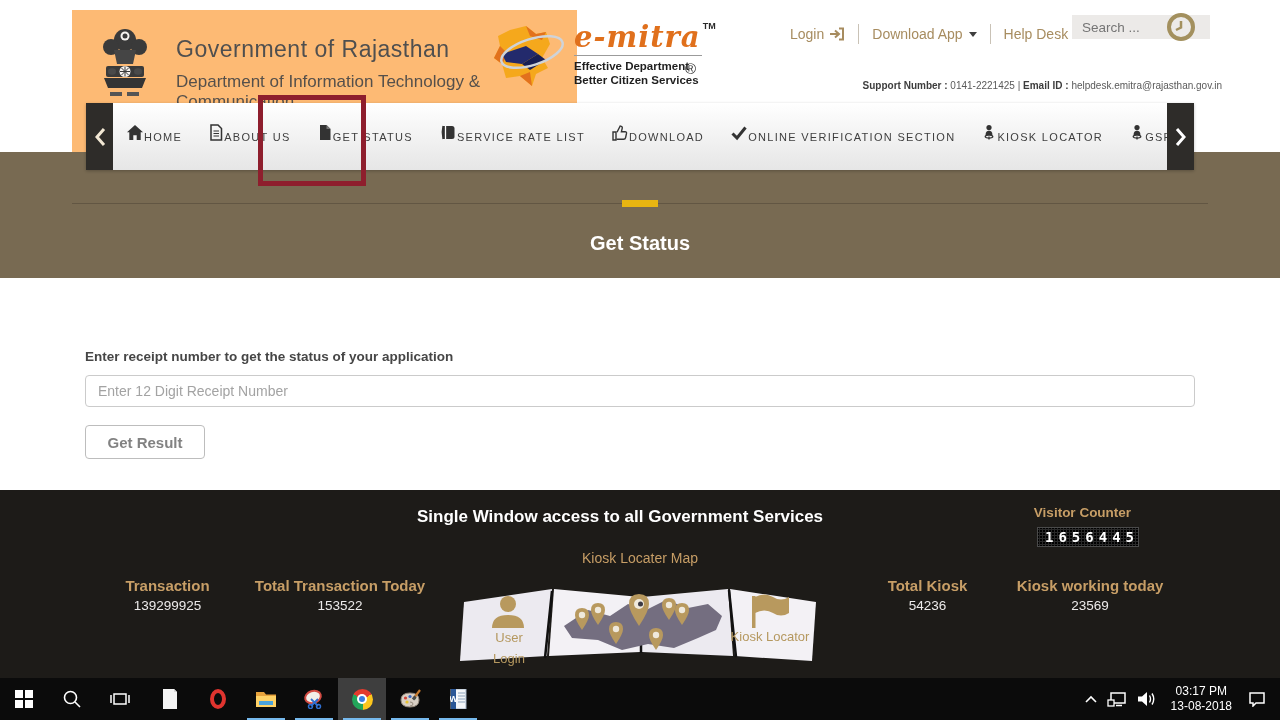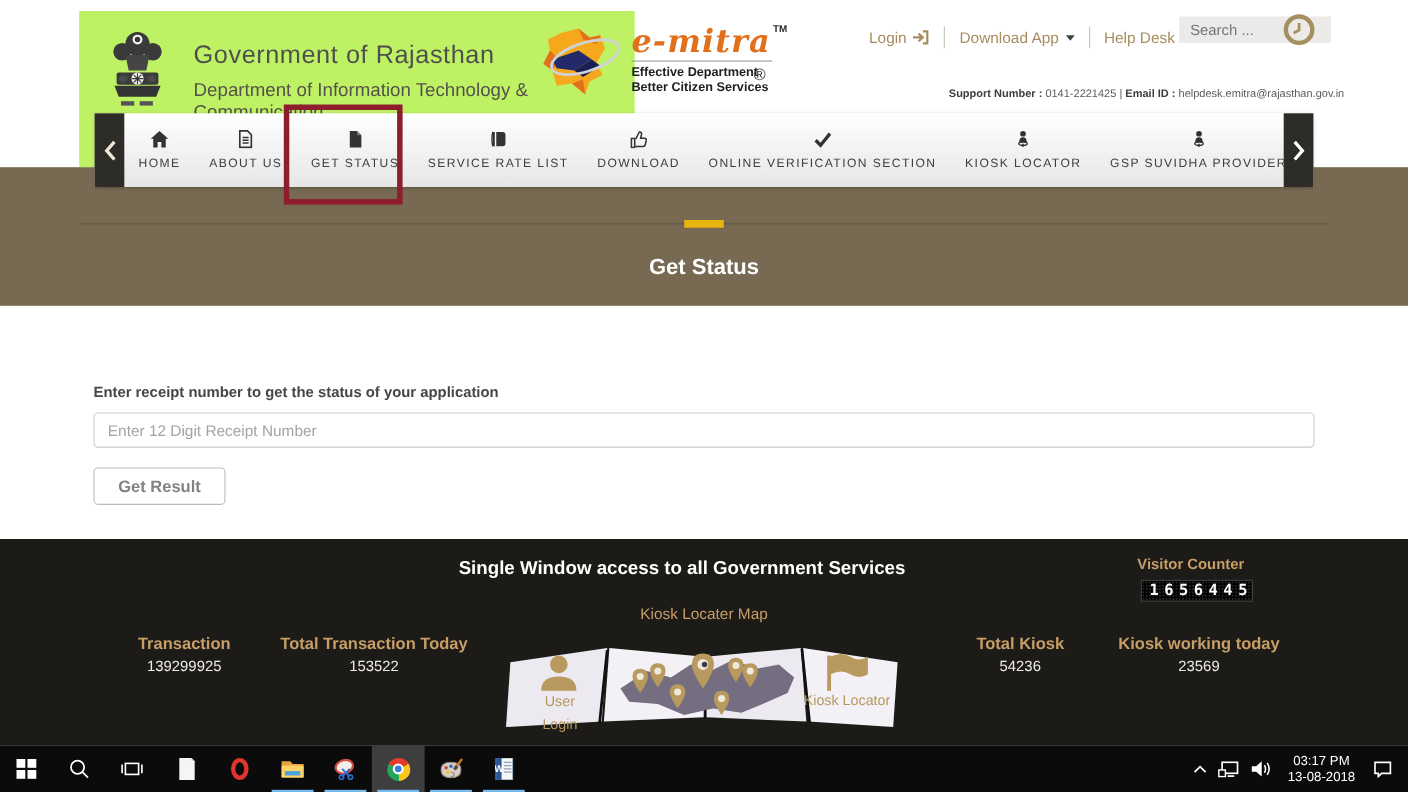--- a/index.html
+++ b/index.html
@@ -1,21 +1,21 @@
 <!DOCTYPE html>
 <html><head>
 <meta charset="utf-8">
 <style>
   * { margin:0; padding:0; box-sizing:border-box; }
   body { font-family:"Liberation Sans", sans-serif; background:#fff; }
   .page { position:relative; width:1280px; height:720px; overflow:hidden; background:#fff; }
 
   
   .header { position:absolute; left:0; top:0; width:1280px; height:152px; background:#fff; }
-  .logo-panel { position:absolute; left:72px; top:10px; width:505px; height:142px; background:#bef264; }
+  .logo-panel { position:absolute; left:72px; top:10px; width:505px; height:142px; background:#fdba74; }
   .emblem { position:absolute; left:22px; top:10px; }
   .gov-title { position:absolute; left:104px; top:26px; font-size:23px; color:#4f4f4f; letter-spacing:.5px; }
   .gov-subtitle { position:absolute; left:104px; top:62px; font-size:17px; color:#55504b; }
 
   .emitra-logo { position:absolute; left:492px; top:20px; width:230px; height:72px; }
   .emitra-gfx { position:absolute; left:0; top:4px; }
   .emitra-textblock { position:absolute; left:82px; top:0; width:148px; }
   .emitra-name { font-family:"DejaVu Serif", serif; font-style:italic; font-weight:bold; font-size:29px; color:#e0701c; letter-spacing:1px; }
   .emitra-tm { font-size:9px; font-weight:bold; color:#2a2a2a; vertical-align:18px; margin-left:2px; }
   .emitra-rule { border-top:1px solid #9b9b9b; margin:1px 0 3px 0; width:128px; }
@@ -37,21 +37,21 @@
 
   
   .banner { position:absolute; left:0; top:152px; width:1280px; height:126px; background:#786a52; }
   .banner-rule { position:absolute; left:72px; right:72px; top:51px; height:1px; background:rgba(0,0,0,.18); }
   .banner-accent { position:absolute; left:622px; top:48px; width:36px; height:7px; background:#e8b511; }
   .banner-title { position:absolute; left:0; top:80px; width:100%; text-align:center; font-size:20px; font-weight:bold; color:#fff; }
 
   
   .mainnav { position:absolute; left:86px; top:103px; width:1108px; height:67px; background:linear-gradient(#ffffff,#e6e6e6); box-shadow:0 1px 3px rgba(0,0,0,.25); }
   .nav-scroll { position:absolute; left:27px; right:27px; top:0; bottom:0; overflow:hidden; display:flex; }
-  .nav-item { display:flex; flex-direction:column; align-items:center; justify-content:center; padding:0 13px; cursor:pointer; white-space:nowrap; }
+  .nav-item { display:flex; flex-direction:row; align-items:center; justify-content:center; padding:0 13px; cursor:pointer; white-space:nowrap; }
   .nav-item .nicon { height:18px; margin-bottom:7px; }
   .nav-item .nlabel { font-size:11px; letter-spacing:1.3px; color:#3e3e3e; }
   .nav-arrow { position:absolute; top:0; width:27px; height:67px; background:#2e2c29; border:none; cursor:pointer; display:flex; align-items:center; justify-content:center; }
   .nav-arrow.left { left:0; } .nav-arrow.right { right:0; }
 
   .highlight-box { position:absolute; left:258px; top:95px; width:108px; height:91px; border:5px solid #8e1e2d; z-index:30; pointer-events:none; }
 
   
   .content-label { position:absolute; left:85px; top:349px; font-size:13.5px; font-weight:bold; color:#464646; }
   .receipt-input { position:absolute; left:85px; top:375px; width:1110px; height:32px; border:1px solid #cbcbcb; border-radius:4px; padding-left:12px; font-size:14px; color:#444; font-family:"Liberation Sans",sans-serif; outline:none; }

